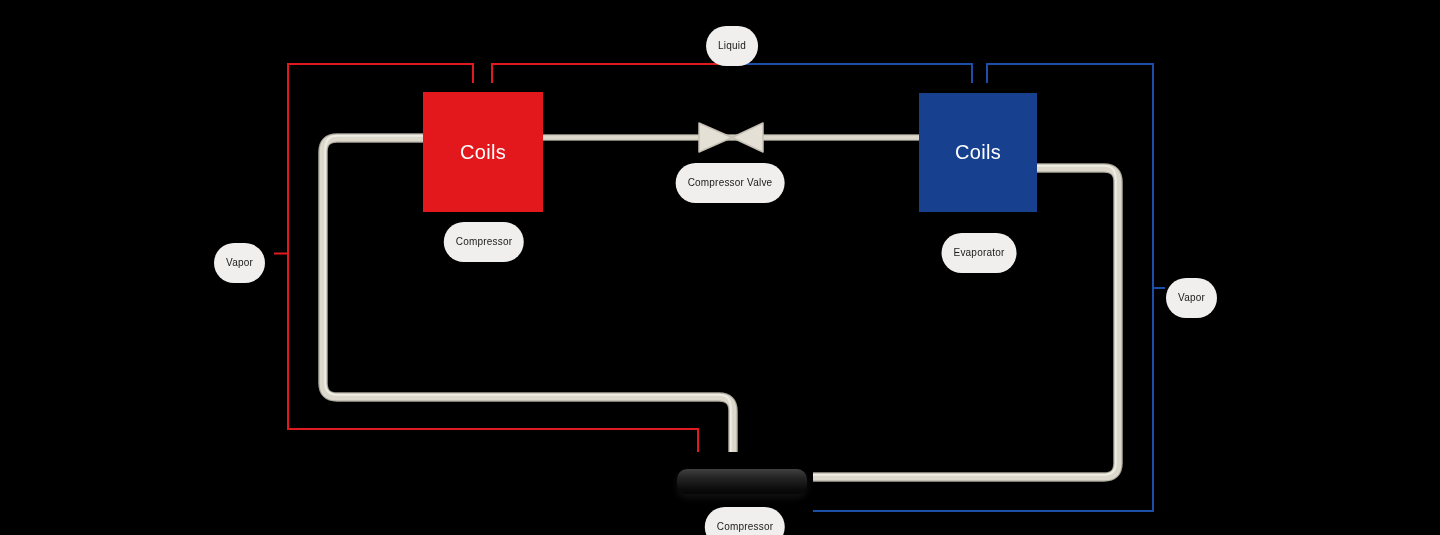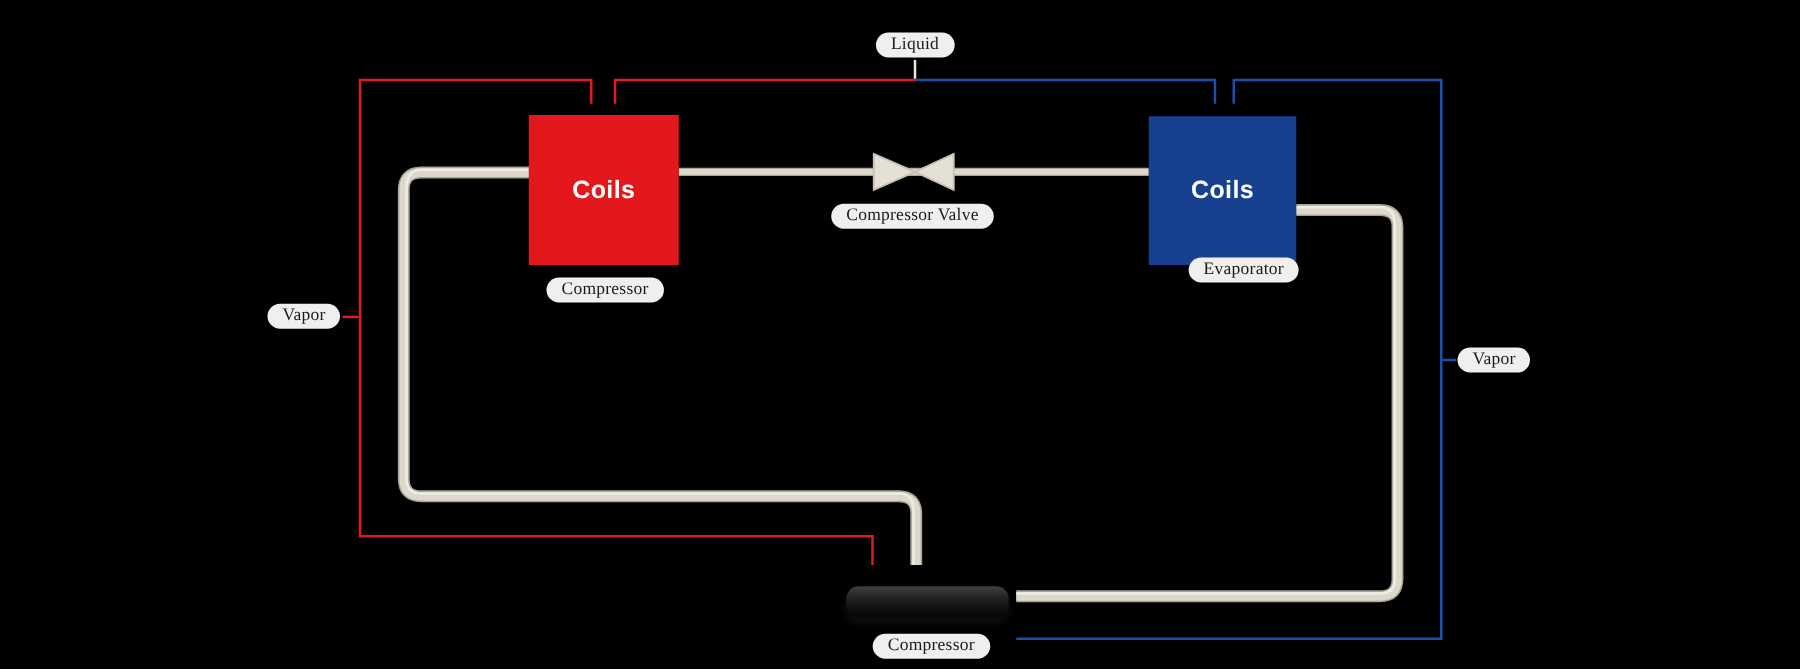--- a/index.html
+++ b/index.html
@@ -30,41 +30,41 @@
   .pipe-outline{stroke:var(--pipe-edge);stroke-width:9.5;fill:none;}
   .pipe-core{stroke:var(--pipe);stroke-width:7;fill:none;}
   .pipe-thin-outline{stroke:var(--pipe-edge);stroke-width:6.5;fill:none;}
   .pipe-thin-core{stroke:var(--pipe);stroke-width:4.5;fill:none;}
   .pipe-sheen{stroke:var(--pipe-highlight);stroke-width:2;fill:none;opacity:.9;}
   .valve{fill:var(--valve-fill);stroke:var(--valve-edge);stroke-width:1.5;stroke-linejoin:round;}
   .box{
     position:absolute;display:flex;align-items:center;justify-content:center;
   }
   .box .coils{
-    color:var(--coils-text);font-size:20px;font-weight:700;letter-spacing:.3px;
+    color:var(--coils-text);font-size:20px;font-weight:400;letter-spacing:.3px;
   }
   .condenser{left:423px;top:92px;width:120px;height:120px;background:var(--condenser-red);}
   .evaporator{left:919px;top:93px;width:118px;height:119px;background:var(--evaporator-blue);}
   .compressor{
     position:absolute;left:677px;top:469px;width:130px;height:25px;border-radius:10px;
     background:linear-gradient(180deg,#404040 0%,#242424 35%,#0c0c0c 80%,#050505 100%);
     box-shadow:0 4px 7px rgba(20,20,20,.9);
   }
   .pill{
     position:absolute;display:inline-flex;align-items:center;justify-content:center;
     background:var(--pill-bg);color:var(--pill-text);
-    font-size:14px;font-weight:500;letter-spacing:.2px;line-height:16px;
-    padding:2px 12px;border-radius:999px;white-space:nowrap;font-family:Liberation Serif, serif;
+    font-size:10px;font-weight:500;letter-spacing:.2px;line-height:16px;
+    padding:12px 12px;border-radius:999px;white-space:nowrap;
   }
   .pill.centered{transform:translateX(-50%);}
   .pill-liquid{left:732px;top:26px;}
   .pill-vapor-left{left:214px;top:243px;}
   .pill-vapor-right{left:1166px;top:278px;}
   .pill-condenser{left:484px;top:222px;}
-  .pill-evaporator{left:979px;top:206px;margin-left:16px;}
+  .pill-evaporator{left:979px;top:233px;}
   .pill-valve{left:730px;top:163px;}
   .pill-compressor{left:745px;top:507px;text-align:center;}
 </style>
 </head>
 <body>
 
 <div class="canvas">
 
   <svg class="lines" width="1440" height="535" viewBox="0 0 1440 535">
 

